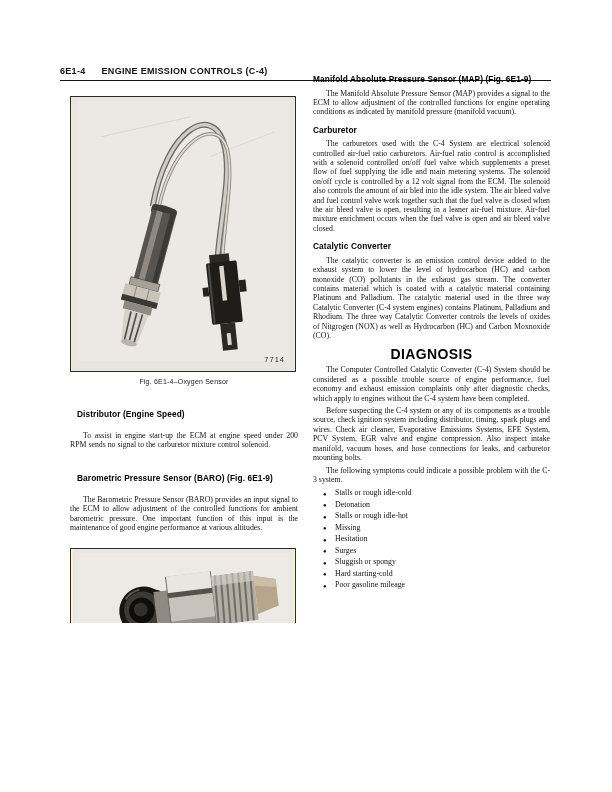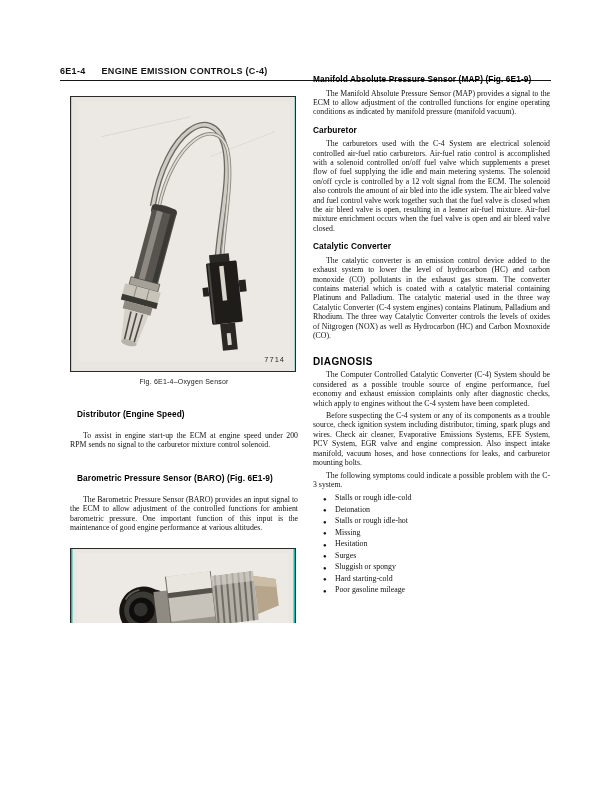--- a/index.html
+++ b/index.html
@@ -12,43 +12,43 @@
   .hdr { position:absolute; left:60px; top:66px; width:491px;
          font-family:"Liberation Sans", sans-serif; font-weight:bold;
          font-size:9px; letter-spacing:.3px; display:flex; gap:16px; }
   .hdr-rule { position:absolute; left:60px; top:80px; width:491px;
               border-top:1.6px solid #151515; }
   
   .col-left  { position:absolute; left:70px;  top:96px; width:228px; }
   .col-right { position:absolute; left:313px; top:74px; width:237px; }
   
   .figbox { position:relative; width:226px; border:1.3px solid #2a2a2a;
-            background:#14b8a6; }
+            background:#fef9c3; }
   .figbox svg { display:block; width:100%; height:100%; }
   .photo-num { position:absolute; right:10px; bottom:7px;
                font-family:"Liberation Sans", sans-serif; font-size:7.5px;
                letter-spacing:1px; color:#2b2b2b; }
   .caption { margin-top:6px; text-align:center;
              font-family:"Liberation Sans", sans-serif; font-size:7px;
              letter-spacing:.2px; color:#1c1c1c; }
   
   h3 { font-family:"Liberation Sans", sans-serif; font-weight:bold;
        font-size:8.3px; line-height:11.5px; letter-spacing:.1px; color:#000; }
   p  { font-size:7.8px; line-height:9.4px; text-align:justify;
        text-indent:13px; color:#121212; }
   .col-left h3  { margin-top:24px;padding-left:7px; }
   .col-left p   { margin-top:10px; }
   .col-left .figbox2 { margin-top:16px; }
   .col-right h3 { margin-top:8px; }
   .col-right h3.first { margin-top:0; }
   .col-right p  { margin-top:3px; }
   .notice { font-style:italic; font-size:8.1px; line-height:10px; margin-top:3px; }
-  .diagnosis { margin-top:16px; 
+  .diagnosis { margin-top:6px; text-align:center;
                font-family:"Liberation Sans", sans-serif; font-weight:bold;
-               font-size:10px; letter-spacing:.4px; color:#000; }
+               font-size:14px; letter-spacing:.4px; color:#000; }
   ul.symptoms { margin-top:3px; list-style:none; padding-left:10px; }
   ul.symptoms li { position:relative; padding-left:12px; font-size:7.9px;
                    line-height:11.5px; color:#121212; }
   ul.symptoms li::before { content:"●"; position:absolute; left:0; top:1.5px;
                            font-size:6px; color:#111; }
   
   .footer { position:absolute; top:718px; right:55px;
             font-family:"Liberation Sans", sans-serif; font-weight:bold;
             font-size:4.3px; letter-spacing:.25px; color:#111; }
 </style>

